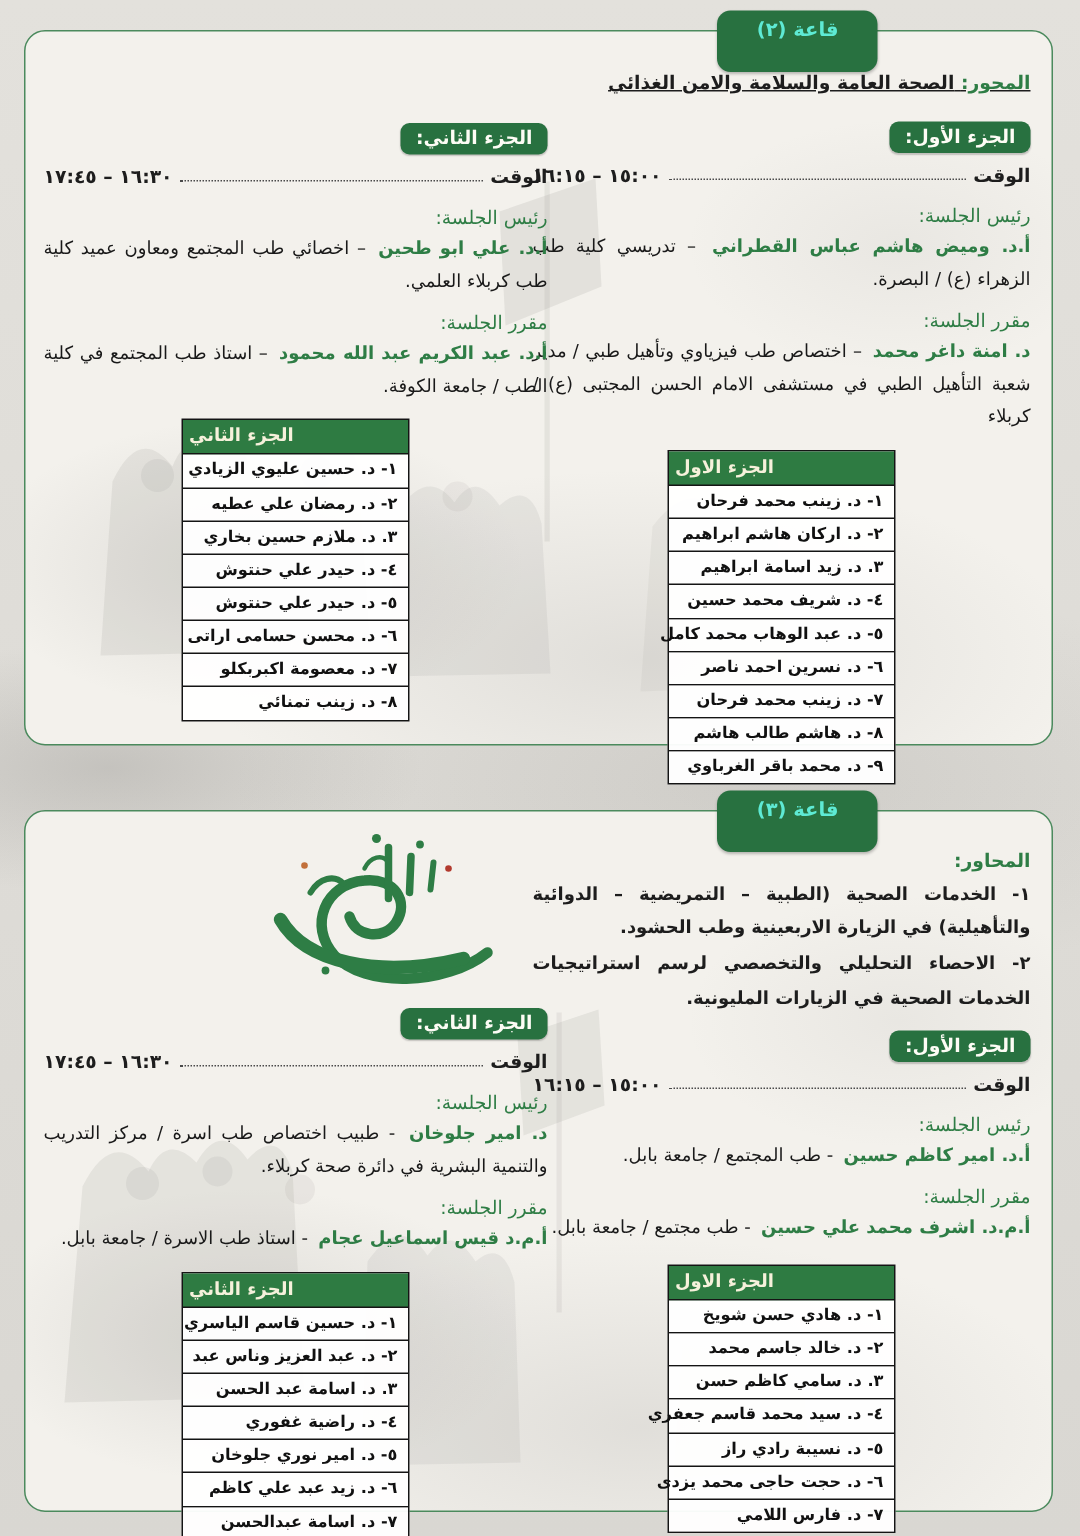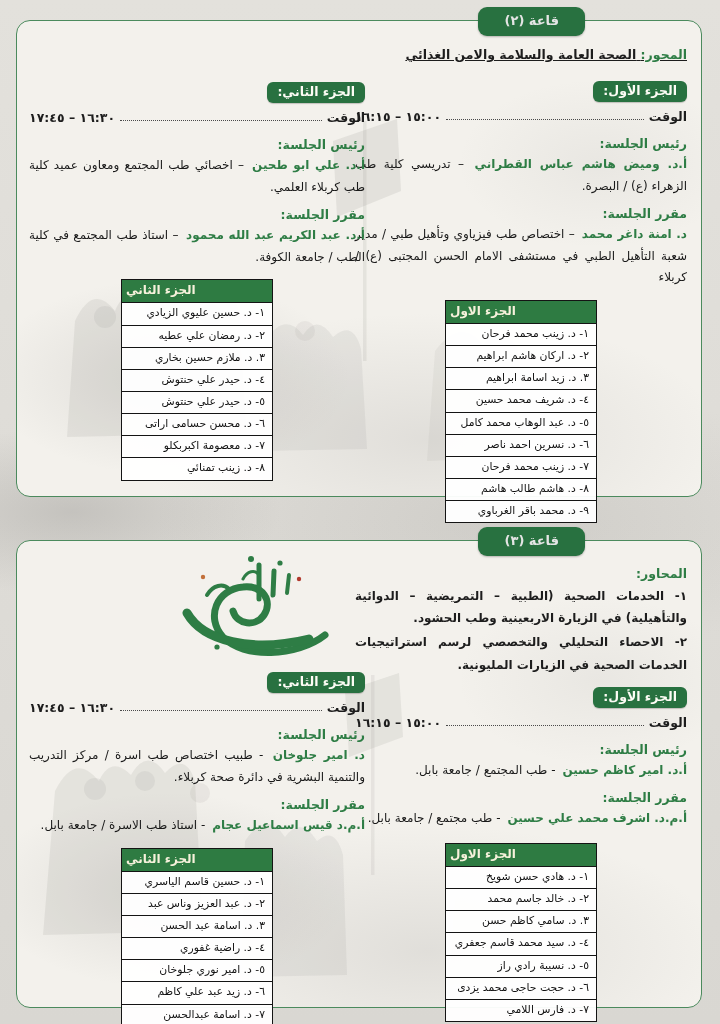--- a/index.html
+++ b/index.html
@@ -24,23 +24,23 @@
       radial-gradient(ellipse 200px 120px at 85% 30%, rgba(160,158,155,.12), transparent 70%),
       #f3f1ec;
     border:1.6px solid #4b8a5d;
     border-radius:14px;
   }
   #panel-hall2 { top:20px;  height:477px; }
   #panel-hall3 { top:540px; height:468px; }
 
   .hall-tab {
     position:absolute; top:-14px; right:116px; z-index:6;
-    background:#287140; color:#e5e5e5;
+    background:#287140; color:#5eead4;
     font-size:13px; font-weight:bold;
-    padding:6px 26px 8px; border-radius:9px;
+    padding:6px 26px 20px; border-radius:9px;
     box-shadow:0 1px 2px rgba(0,0,0,.25);
   }
 
   .bg-art { position:absolute; inset:0; z-index:0; pointer-events:none; }
   .col { position:absolute; z-index:2; }
   .col-right { right:14px; width:332px; }
   .col-left  { left:12px;  width:336px; }
   #h2-right { top:24px; } #h2-left { top:60px; }
   #h3-right { top:25px; } #h3-left { top:8px; }
 
@@ -53,34 +53,34 @@
   .part-tab {
     display:inline-block; background:#287140; color:#fdfcf5;
     font-size:12.5px; font-weight:bold;
     padding:2px 10px 4px; border-radius:6px;
     box-shadow:0 1px 1px rgba(0,0,0,.2);
   }
   .time-row { display:flex; align-items:flex-end; margin:7px 0 12px; font-size:12.5px; font-weight:bold; }
   .leader-dots { flex:1; border-bottom:1.7px dotted #4a4a4a; margin:0 5px 4px; height:1px; }
   .time-value { white-space:nowrap; }
 
-  .role-label { color:#2e7d45; font-weight:bold; font-size:12.5px; margin:9px 0 3px; }
+  .role-label { color:#2e7d45; font-weight:normal; font-size:12.5px; margin:9px 0 3px; }
   .role-line  { font-size:12px; line-height:1.8; color:#191919; text-align:justify; }
   .person { color:#2e7d45; font-weight:bold; }
   .role-desc { margin-inline-start:3px; }
 
   
   .roster { width:152px; margin:11px auto 0; border:1.6px solid #141414; background:rgba(255,255,255,.9); }
   .roster-head {
     background:#2e7b42; color:#f6f1db;
     text-align:left; font-weight:bold; font-size:12px;
     padding:3px 4px 5px; border-bottom:1.6px solid #141414;
   }
   .roster-row {
-    font-size:10.8px; font-weight:normal; color:#111;
+    font-size:10.8px; font-weight:bold; color:#111;
     padding:2px 7px 3.5px; line-height:1.45;
     border-bottom:1.6px solid #141414; background:rgba(255,255,255,.55);
     white-space:nowrap;
   }
   .roster-row:last-child { border-bottom:none; }
 
   .calligraphy-wrap { width:200px; height:116px; margin:0 18px 6px 0; position:relative; }
 </style>
 </head>
 <body>

